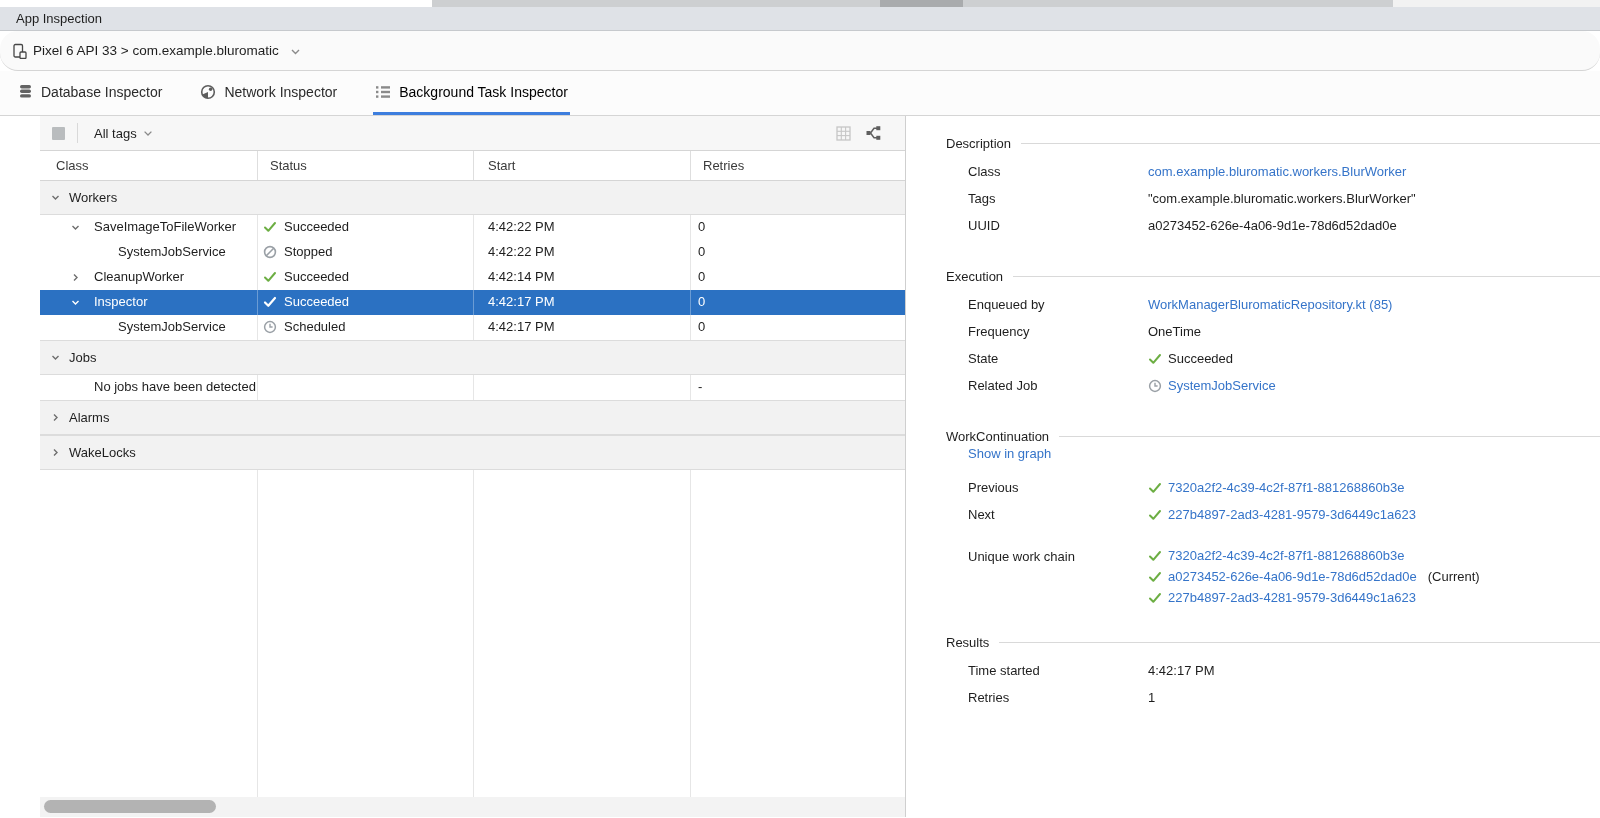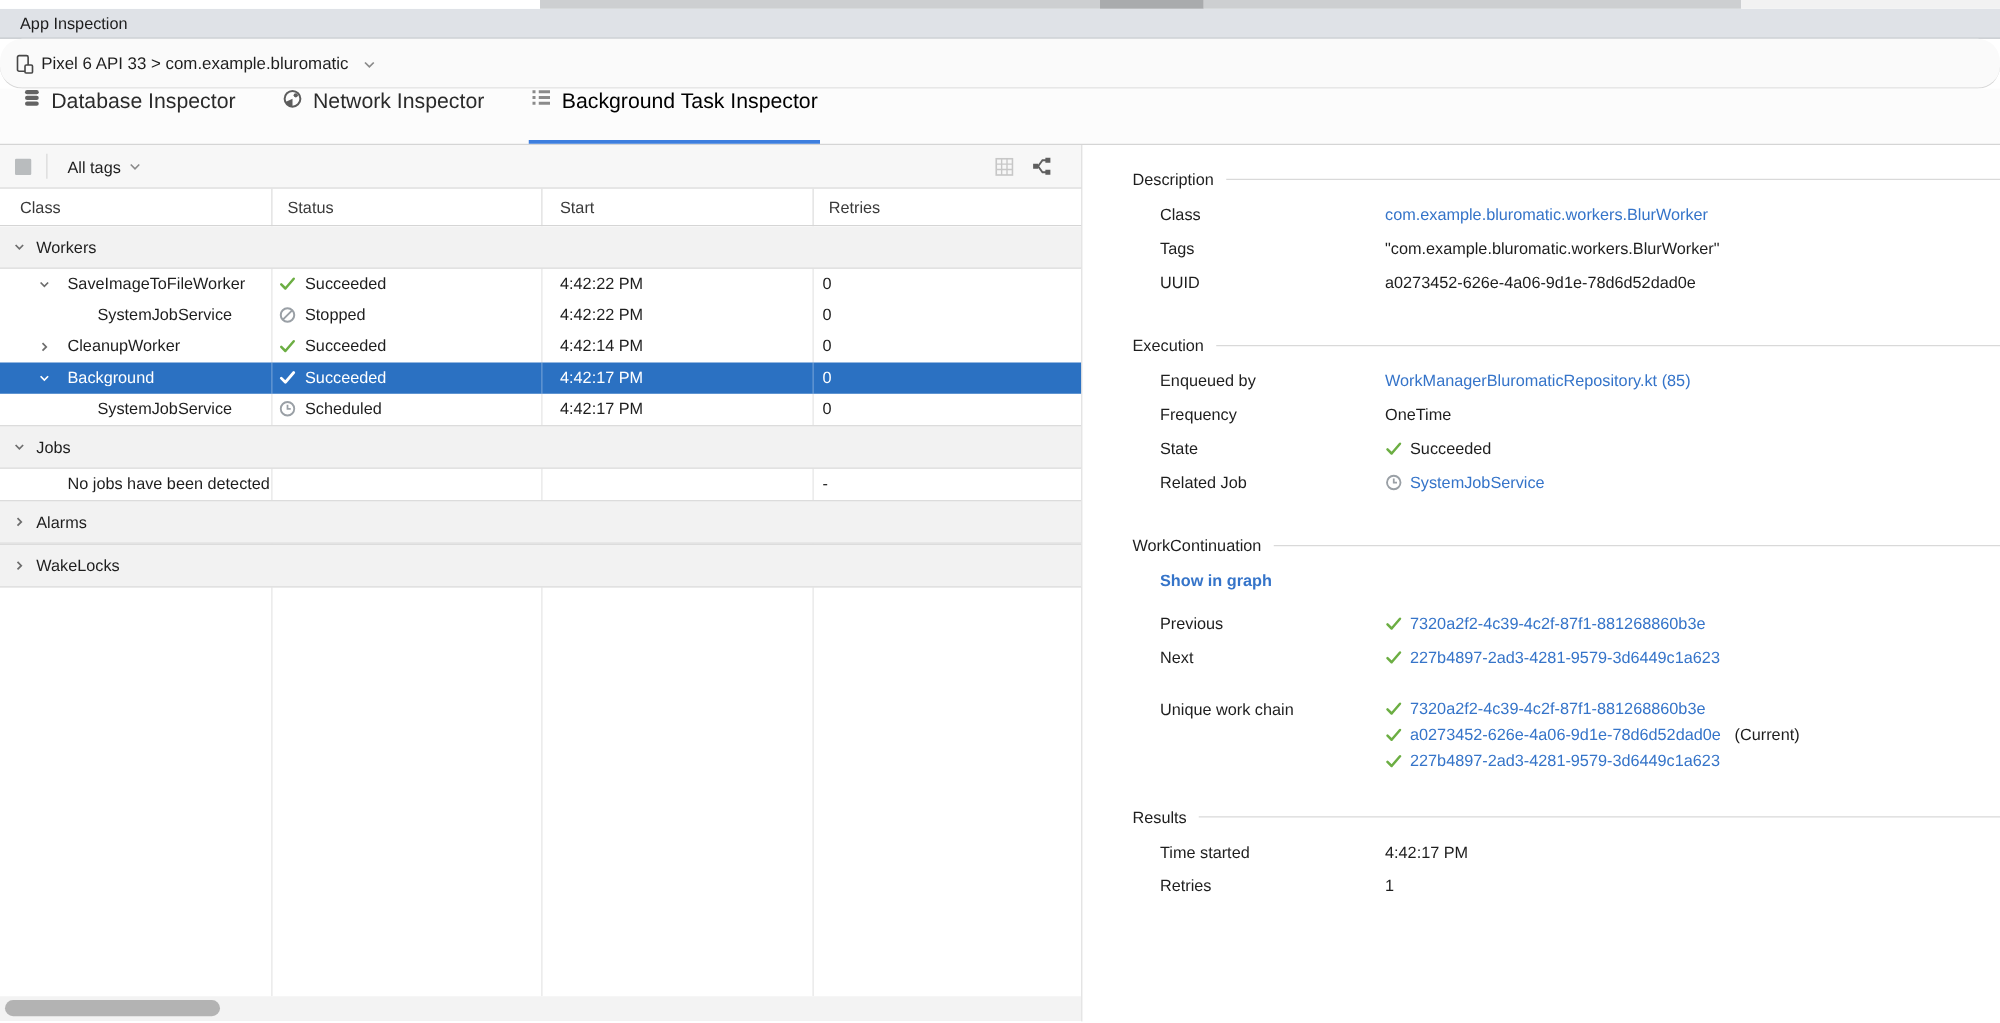--- a/index.html
+++ b/index.html
@@ -29,27 +29,27 @@
     border-radius:18px;
   }
   .device-bar .chev { margin-left:6px; margin-top:2px; }
 
   
   .tab-bar {
     height:45px; background:#fcfcfc; border-bottom:1px solid #d5d5d5;
     display:flex; align-items:stretch; padding-left:16px; gap:34px;
   }
   .tab {
-    display:flex; gap:8px; padding:0 2px;
-    border-bottom:3px solid transparent; color:#2b2b2b; font-size:17px; cursor:default;
+    display:flex; align-items:center; gap:8px; padding:0 2px;
+    border-bottom:3px solid transparent; color:#2b2b2b; font-size:14px; cursor:default;
   }
   .tab.active { border-bottom-color:#3d7ede; color:#000; }
 
   
-  .content { display:flex; height:701px; }
+  .content { display:flex; height:701px;padding-left:40px; }
   .left-panel { width:866px; border-right:1px solid #cfcfcf; display:flex; flex-direction:column; background:#fff; }
   .right-panel { flex:1; display:flex; flex-direction:column; background:#fff; }
 
   .left-toolbar {
     height:35px; border-bottom:1px solid #d5d5d5; background:#f7f7f7;
     display:flex; align-items:center; padding:0 12px; gap:10px;
   }
   .stop-btn { width:13px; height:13px; background:#b9bcbe; border-radius:1px; }
   .tb-sep { width:1px; height:20px; background:#d9d9d9; margin:0 2px; }
   .filter-dd { display:flex; align-items:center; gap:6px; padding:2px 4px; }
@@ -111,21 +111,21 @@
   .detail-row .lbl { width:180px; flex-shrink:0; color:#1e1e1e; }
   .val-ic { display:flex; align-items:center; gap:6px; }
   a.link, .link { color:#3574c9; text-decoration:none; cursor:pointer; }
   .suffix { color:#1e1e1e; margin-left:5px; }
 
   .chain-row { display:flex; align-items:flex-start; padding-left:22px; margin-top:20px; }
   .chain-row .lbl { width:180px; flex-shrink:0; padding-top:1px; }
   .chain-list { display:flex; flex-direction:column; gap:6px; }
   .chain-line { display:flex; align-items:center; gap:6px; }
 
-  .graph-link-row { margin-top:13px; padding-left:22px;font-weight:bold; }
+  .graph-link-row { margin-top:2px; padding-left:22px; }
   .prev-block { margin-top:13px; }
 
   svg { display:block; }
 </style>
 </head>
 <body>
 
 <div class="top-strip">
   <div class="seg1"></div>
   <div class="seg2"></div>
@@ -298,21 +298,21 @@
 
       <div class="row selected">
         <div class="sep s1"></div>
         <div class="sep s2"></div>
         <div class="sep s3"></div>
         <span class="chev">
           <svg width="11" height="11" viewBox="0 0 11 11">
               <path d="M2.5 4 L5.5 7 L8.5 4" fill="none" stroke="#ffffff" stroke-width="1.4"></path>
             </svg>
         </span>
-        <span class="cls">Background</span>
+        <span class="cls">Inspector</span>
         <span class="st-ic">
           <svg width="14" height="14" viewBox="0 0 14 14">
               <path d="M2 7.5 L5.3 10.8 L12 3" fill="none" stroke="#ffffff" stroke-width="2.2" stroke-linecap="round" stroke-linejoin="round"></path>
             </svg>
         </span>
         <span class="st-tx">Succeeded</span>
         <span class="start">4:42:17 PM</span>
         <span class="retr">0</span>
       </div>
 

